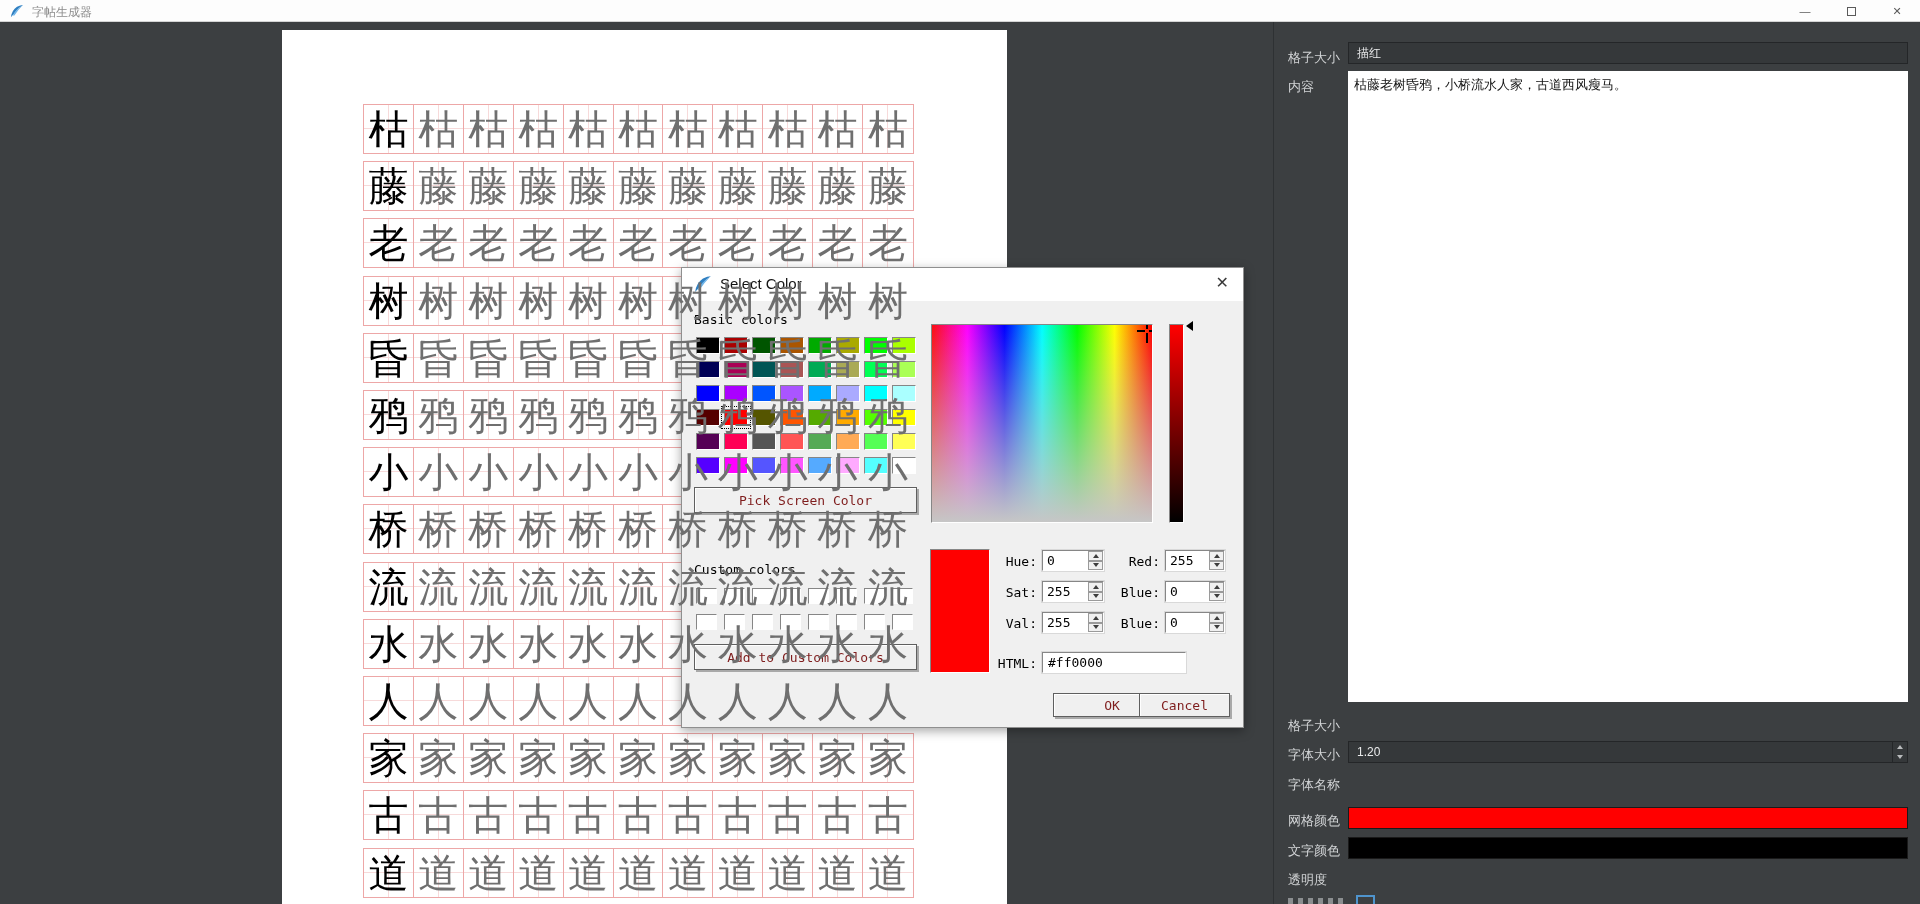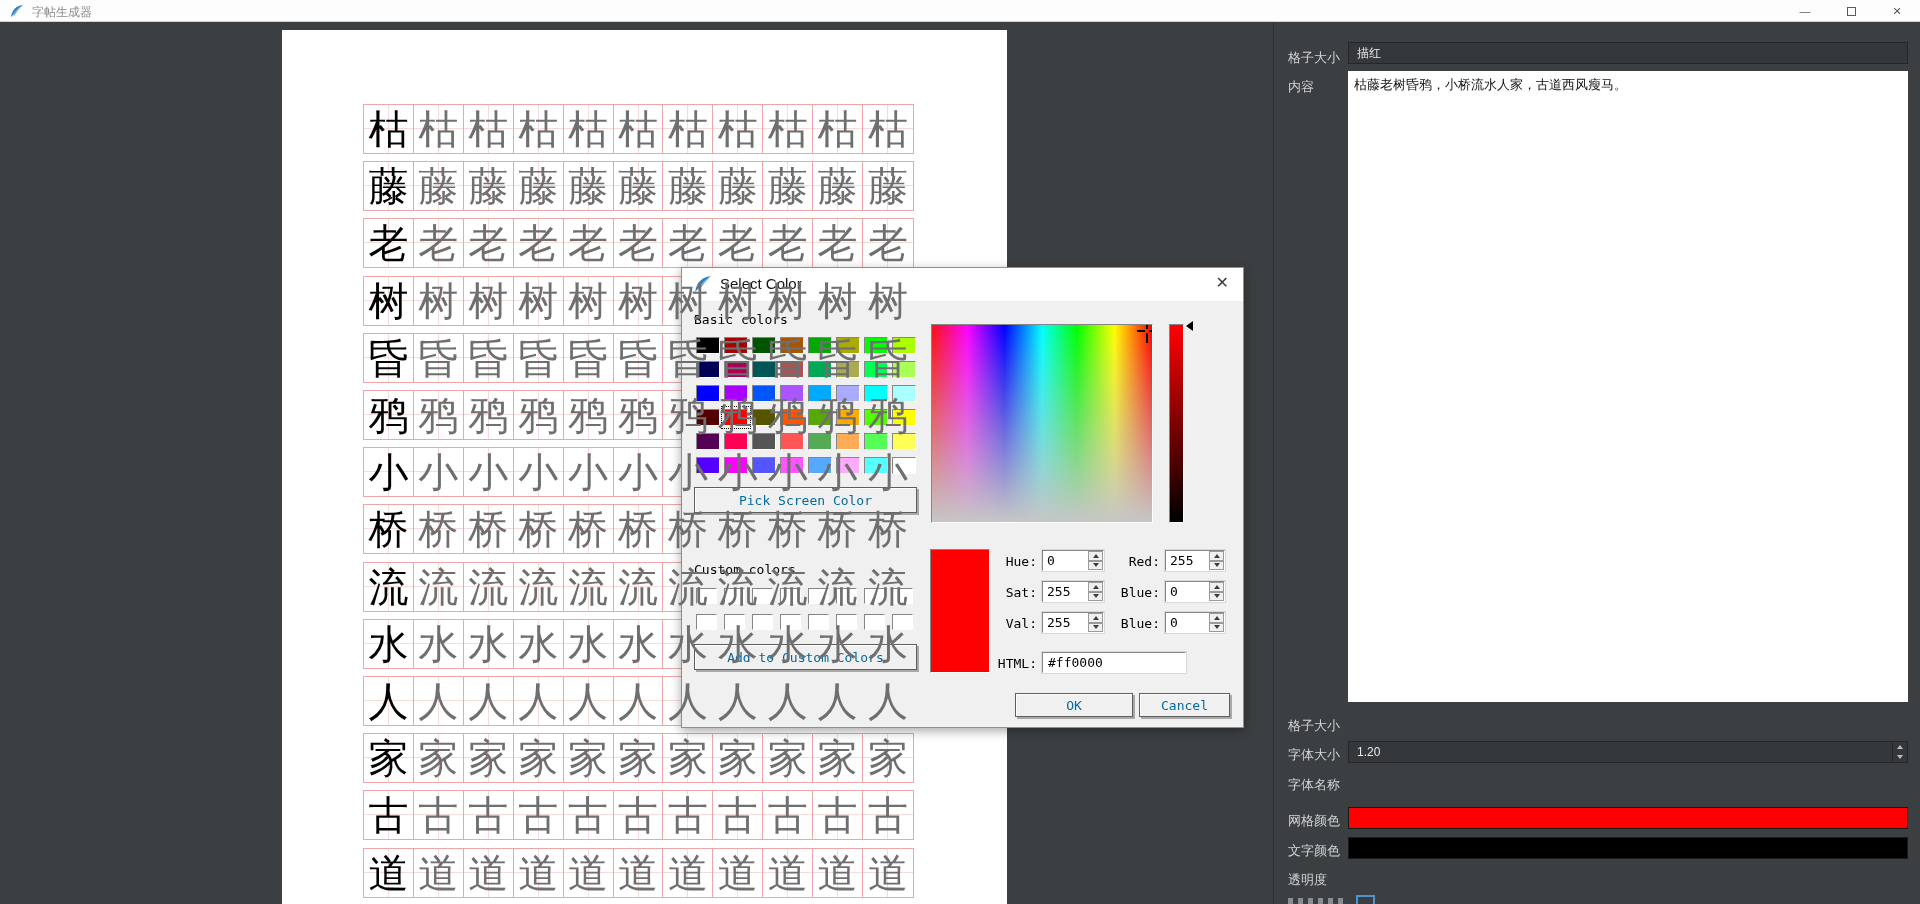--- a/index.html
+++ b/index.html
@@ -69,21 +69,21 @@
           border-top:1px solid #868686; border-left:1px solid #868686;
           border-bottom:1px solid #ffffff; border-right:1px solid #ffffff; }
   .swatch.selected { outline:1px dotted #000; outline-offset:2px; }
   .cswatch { position:absolute; width:21px; height:16px; }
   .cswatch .inner { width:100%; height:100%; background:#fff;
           border-top:1px solid #868686; border-left:1px solid #868686;
           border-bottom:1px solid #ffffff; border-right:1px solid #ffffff; }
   .dlg-btn { position:absolute; background:#f0f0f0; border:1px solid #5f5f5f;
              box-shadow:2px 2px 0 #a9a9a9, inset 1px 1px 0 #ffffff;
              font-family:"DejaVu Sans Mono","Liberation Mono",monospace; font-size:13px;
-             display:flex; align-items:center; justify-content:center; color:#0369a1; }
+             display:flex; align-items:center; justify-content:center; color:#7f1d1d; }
   #gradient-square { position:absolute; left:249px; top:56px; width:222px; height:199px; overflow:hidden;
       border-top:1px solid #868686; border-left:1px solid #868686;
       border-bottom:1px solid #fff; border-right:1px solid #fff;
       background:
         linear-gradient(to bottom, rgba(198,198,198,0) 0%, #c6c6c6 100%),
         linear-gradient(to right, #fb0f0f 0%, #ff00ff 16%, #0000ff 33%, #00ffff 50%, #00ff00 66%, #ffff00 83%, #ff0000 100%); }
   .xhair { position:absolute; background:#000; }
   #value-bar { position:absolute; left:487px; top:56px; width:15px; height:199px;
       border-top:1px solid #868686; border-left:1px solid #868686;
       border-bottom:1px solid #fff; border-right:1px solid #fff;
@@ -1058,21 +1058,21 @@
           <i class="qtri-up"></i>
         </span>
         <span>
           <i class="qtri-down"></i>
         </span>
       </span></div>
 
   <span class="spinrow-label" style="left:300px; top:388px; width:55px">HTML:</span>
   <div id="html-field"><span>#ff0000</span></div>
 
-  <div class="dlg-btn" style="left:333px; top:425px; width:118px; height:24px">
+  <div class="dlg-btn" style="left:371px; top:425px; width:118px; height:24px">
       <span>OK</span>
     </div>
   <div class="dlg-btn" style="left:457px; top:425px; width:91px; height:24px">
       <span>Cancel</span>
     </div>
 <div class="swatch" style="left: 14px; top: 69px;">
       <div class="inner" style="background: rgb(0, 0, 0);"></div>
     </div>
     <div class="swatch" style="left: 42px; top: 69px;">
       <div class="inner" style="background: rgb(170, 0, 0);"></div>

